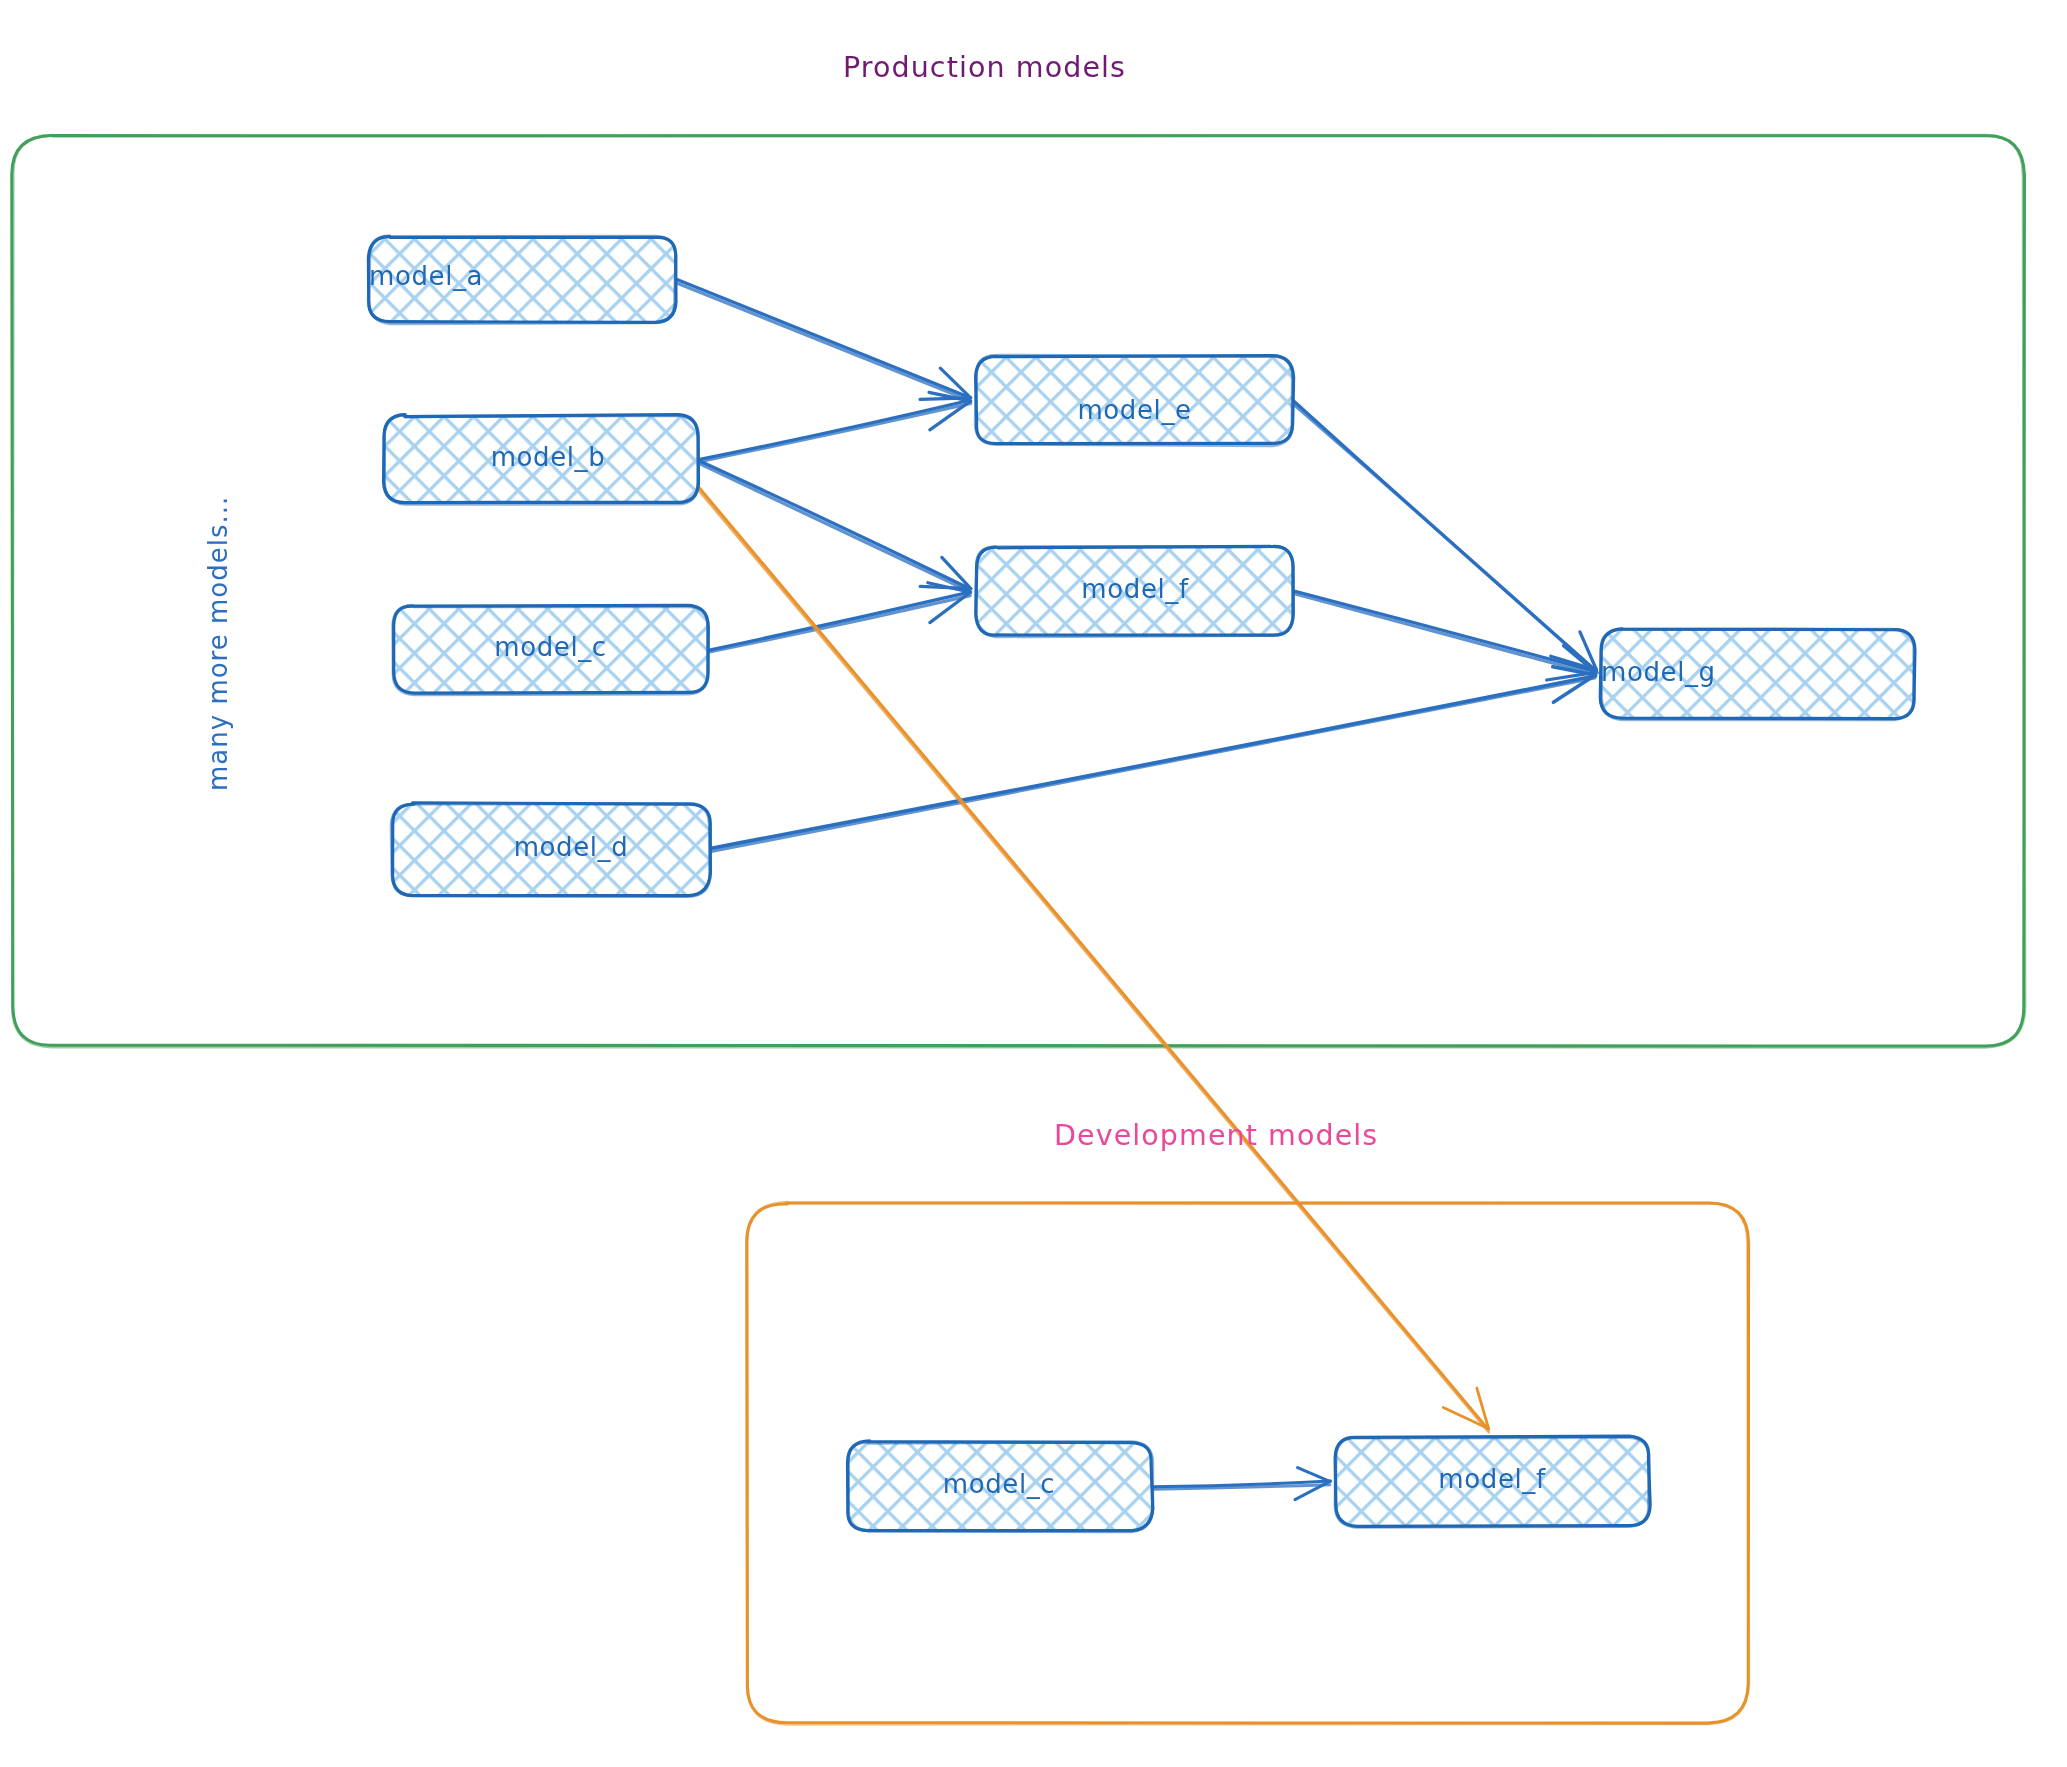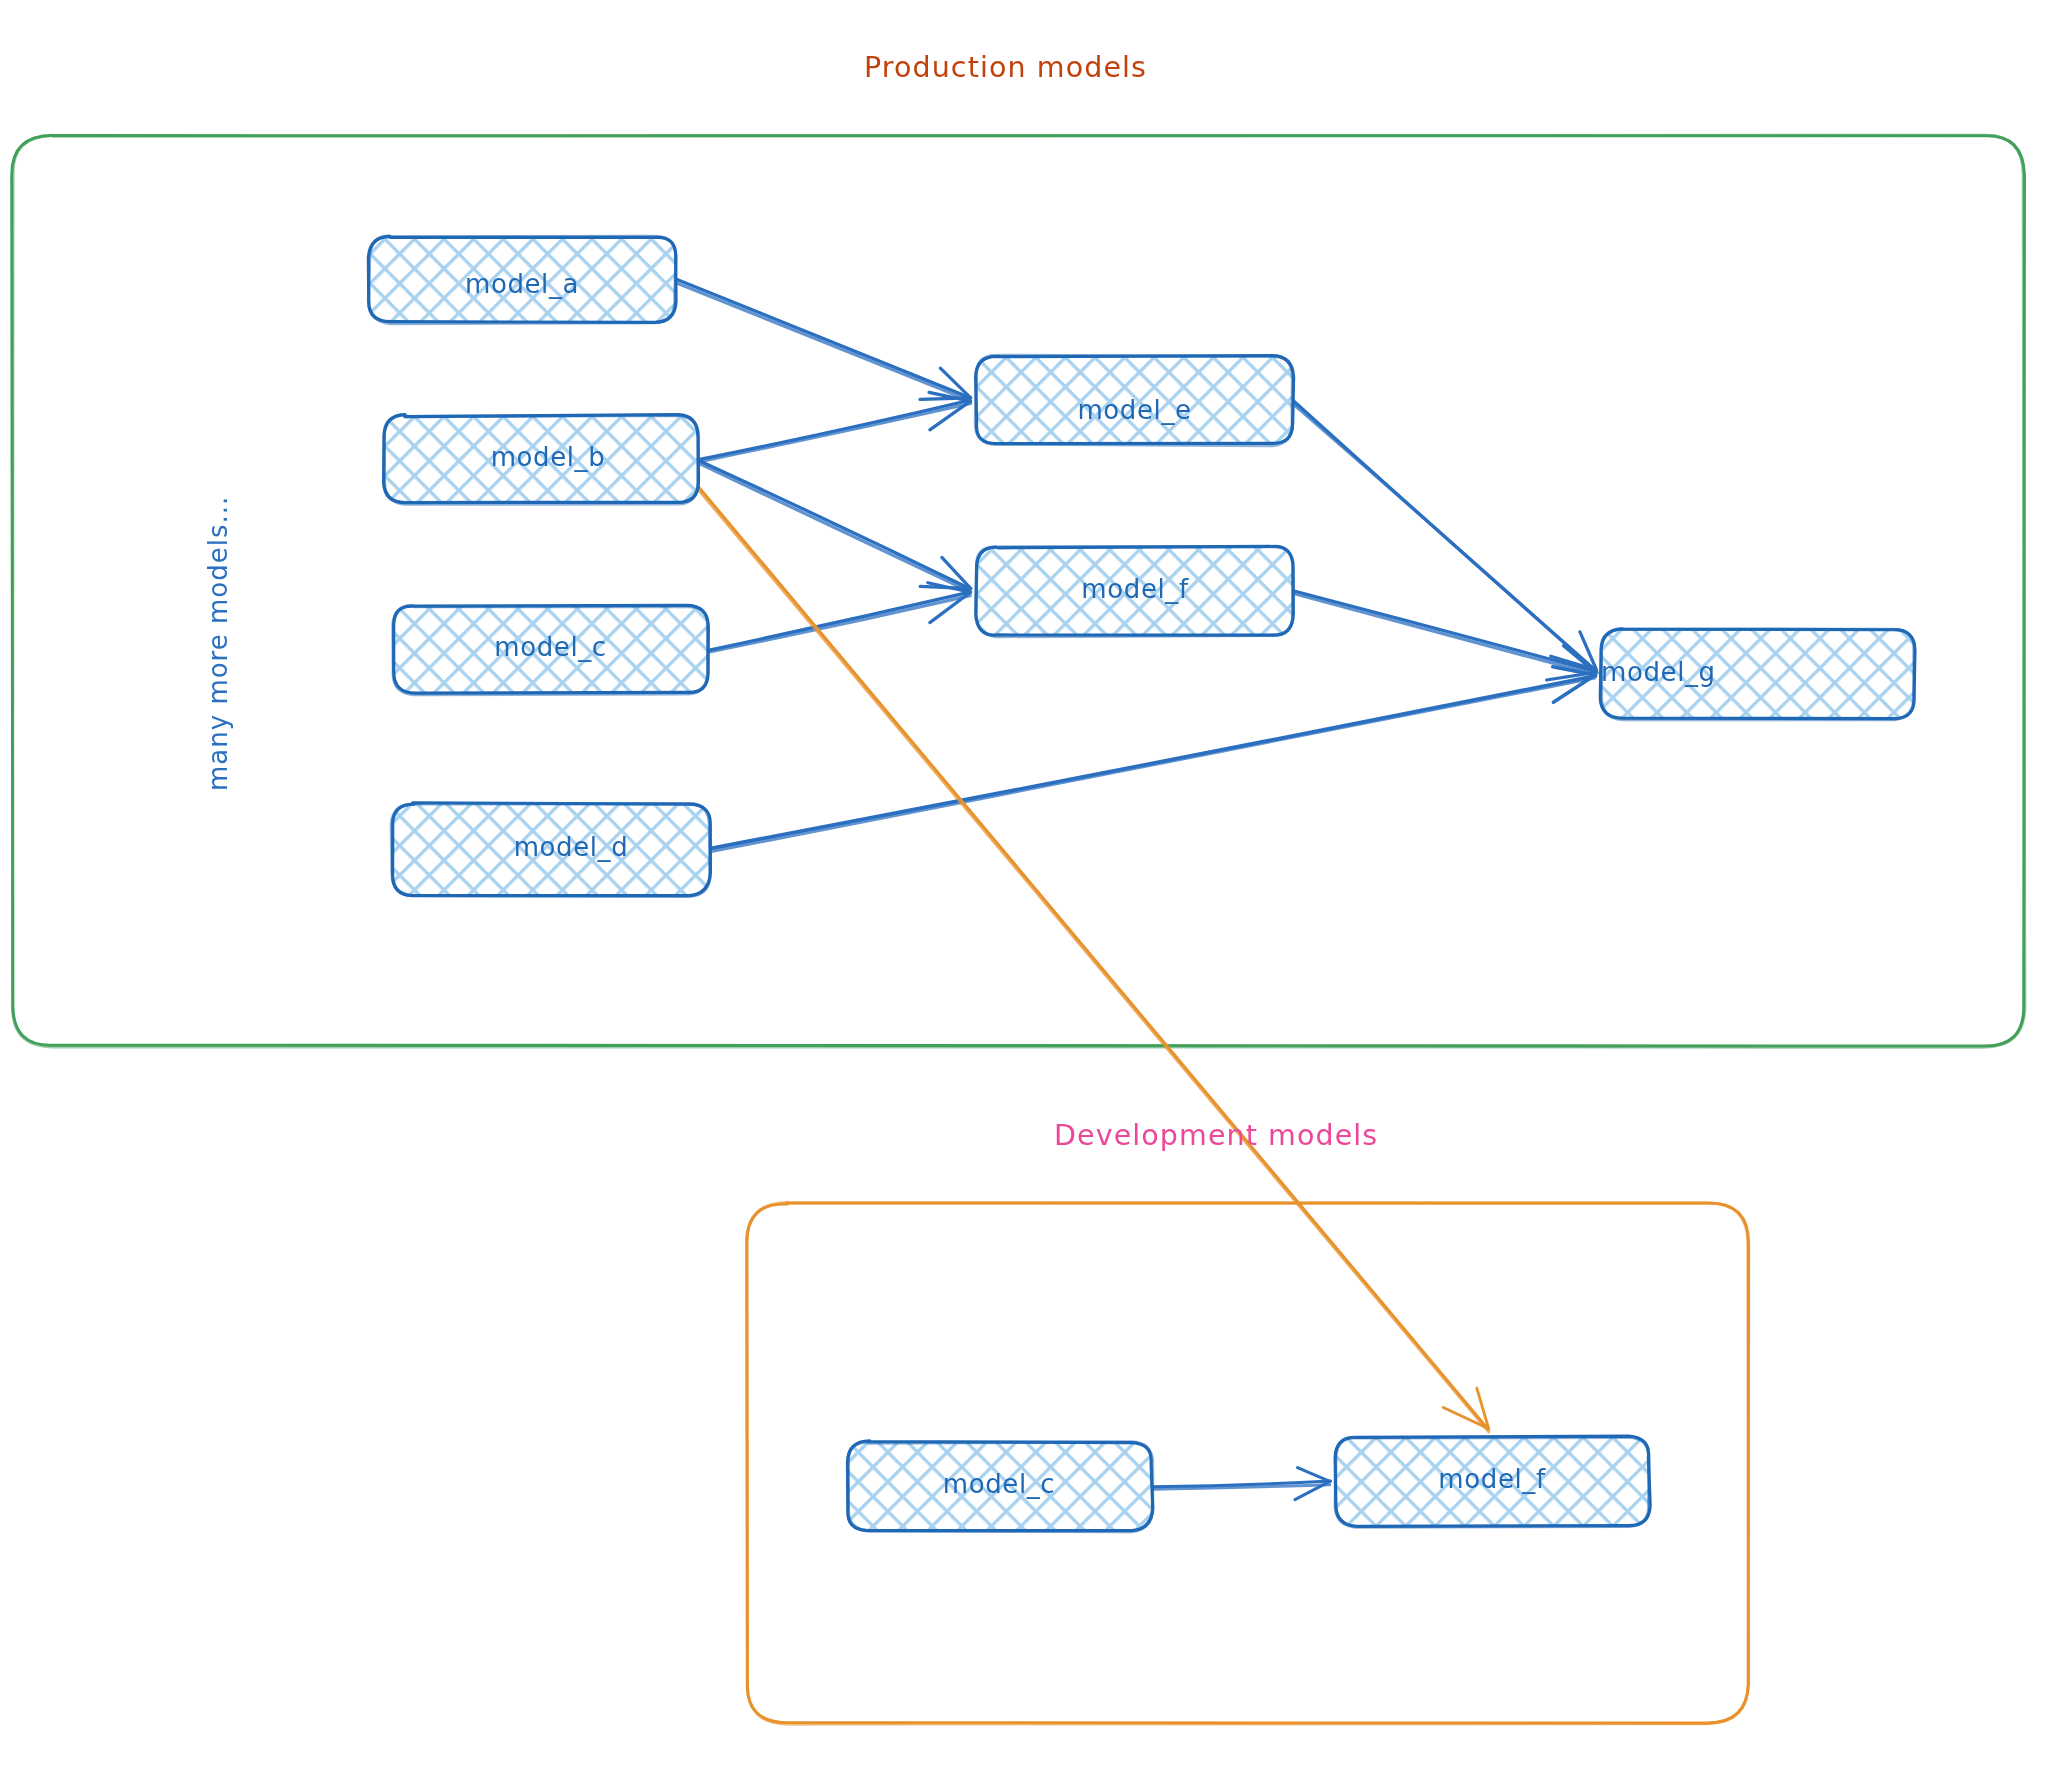--- a/index.html
+++ b/index.html
@@ -25,21 +25,21 @@
     font-family: "DejaVu Sans", sans-serif;
     white-space: nowrap;
     pointer-events: none;
     user-select: none;
   }
   .group-title {
     font-size: 28.5px;
     letter-spacing: 1.1px;
     font-weight: 400;
   }
-  .group-title.production { color: #c2410c; margin-left: 21px; }
+  .group-title.production { color: #701a75; }
   .group-title.development { color: #ec4899; }
   .node-label {
     font-size: 26px;
     color: #1f68b5;
     letter-spacing: 0.6px;
   }
   .side-note {
     font-size: 26px;
     color: #2b6fc0;
     letter-spacing: 1px;
@@ -403,21 +403,21 @@
 </svg>
 
 <div id="text-layer" style="position:absolute;top:0;left:0;width:2068px;height:1767px;">
 
   <div class="label-text group-title production" style="left:843px; top:51px;">Production models</div>
 
   <div class="label-text group-title development" style="left:1054px; top:1119px;">Development models</div>
 
   <div class="label-text side-note" style="left:233px; top:761px; transform: rotate(-90deg);">many more models...</div>
 
-<div class="label-text node-label" style="left: 369px; top: 269px; width: 306px; text-align: center;">model_a</div>
+<div class="label-text node-label" style="left: 369px; top: 261px; width: 306px; ">model_a</div>
     <div class="label-text node-label" style="left: 384px; top: 442px; width: 314px; text-align: center; padding-left: 7px;">model_b</div>
     <div class="label-text node-label" style="left: 393px; top: 632px; width: 315px; text-align: center;">model_c</div>
     <div class="label-text node-label" style="left: 392px; top: 832px; width: 318px; text-align: center; padding-left: 20px;">model_d</div>
     <div class="label-text node-label" style="left: 976px; top: 383px; width: 317px; text-align: center; margin-top: 12px;">model_e</div>
     <div class="label-text node-label" style="left: 976px; top: 574px; width: 318px; text-align: center;">model_f</div>
     <div class="label-text node-label" style="left: 1601px; top: 657px; width: 314px; text-align: left;">model_g</div>
     <div class="label-text node-label" style="left: 847px; top: 1469px; width: 304px; text-align: center;">model_c</div>
     <div class="label-text node-label" style="left: 1335px; top: 1464px; width: 314px; text-align: center;">model_f</div>
   </div>
 

